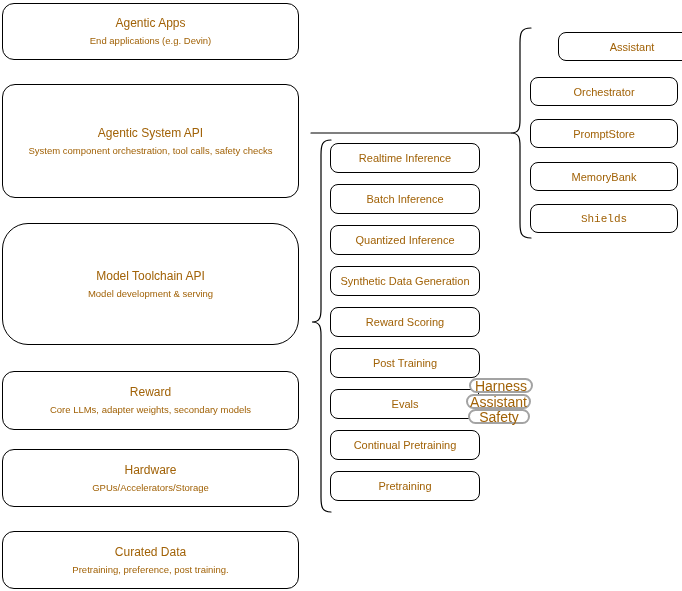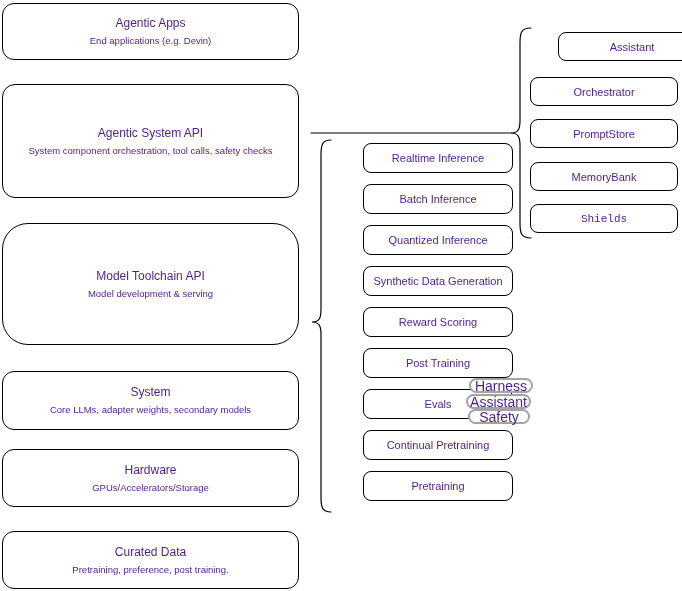--- a/index.html
+++ b/index.html
@@ -2,21 +2,21 @@
 <html><head>
 <meta charset="utf-8">
 <style>
   html, body { margin: 0; padding: 0; background: #ffffff; }
   .canvas {
     position: relative;
     width: 682px;
     height: 591px;
     background: #ffffff;
     font-family: "Liberation Sans", sans-serif;
-    color: #4c1d95;
+    color: #a16207;
     overflow: hidden;
   }
   svg.overlay {
     position: absolute;
     left: 0; top: 0;
     width: 682px; height: 591px;
     z-index: 1;
   }
   .node {
     position: absolute;
@@ -42,21 +42,20 @@
     background: #ffffff;
     border: 1px solid #000000;
     border-radius: 8px;
     box-sizing: border-box;
     display: flex;
     align-items: center;
     justify-content: center;
     text-align: center;
     font-size: 11px;
     z-index: 2;
-    margin-left: 33px;
   }
   .comp {
     position: absolute;
     left: 530px;
     width: 148px;
     height: 29px;
     background: #ffffff;
     border: 1px solid #000000;
     border-radius: 8px;
     box-sizing: border-box;
@@ -100,21 +99,21 @@
     <div class="t">Agentic System API</div>
     <div class="s">System component orchestration, tool calls, safety checks</div>
   </div>
 
   <div class="node" style="top:223px; height:122px; border-radius:26px;">
     <div class="t">Model Toolchain API</div>
     <div class="s">Model development &amp; serving</div>
   </div>
 
   <div class="node" style="top:371px; height:59px; border-radius:12px;">
-    <div class="t">System</div>
+    <div class="t">Reward</div>
     <div class="s">Core LLMs, adapter weights, secondary models</div>
   </div>
 
   <div class="node" style="top:449px; height:58px; border-radius:12px;">
     <div class="t">Hardware</div>
     <div class="s">GPUs/Accelerators/Storage</div>
   </div>
 
   <div class="node" style="top:531px; height:58px; border-radius:12px;">
     <div class="t">Curated Data</div>

